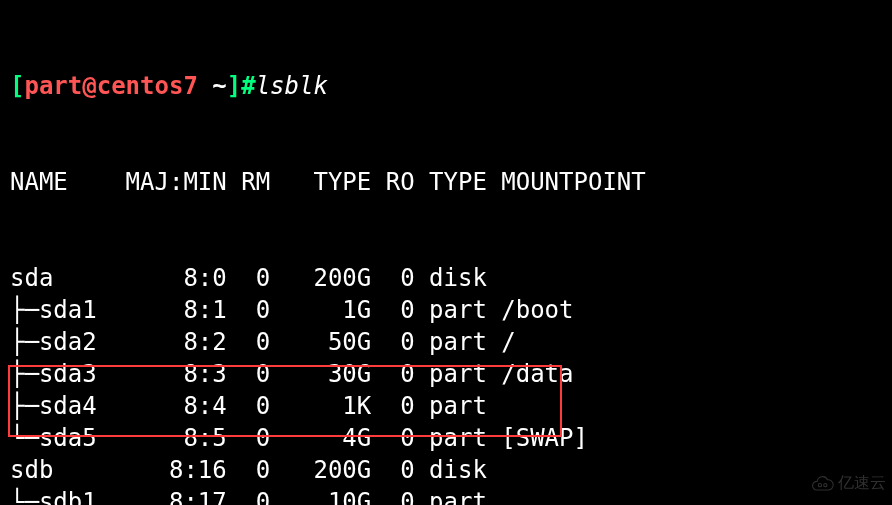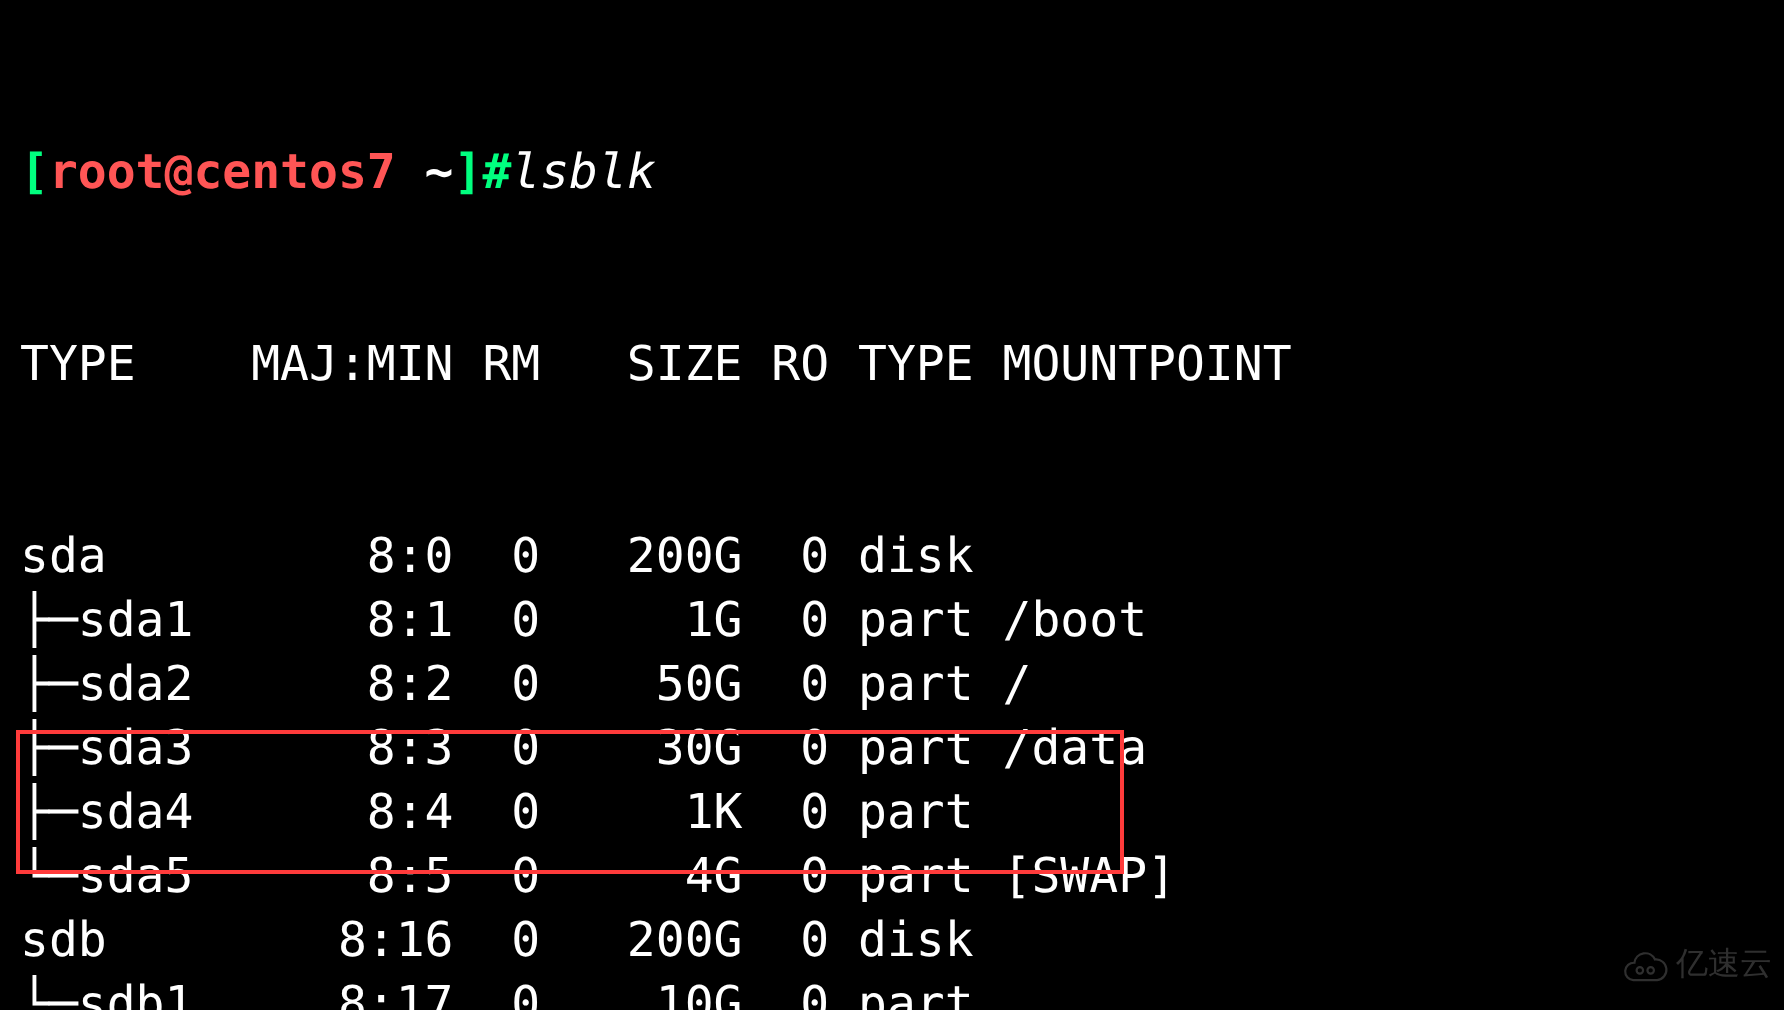--- a/index.html
+++ b/index.html
@@ -42,22 +42,22 @@
     gap: 4px;
     pointer-events: none;
     margin-top: 28px;
   }
   .watermark svg { width: 26px; height: 18px; }
 </style>
 </head>
 <body>
 
 <div class="terminal">
-  <div class="row"><span class="prompt-open">[</span><span class="prompt-user">root@centos7</span><span class="prompt-open"> </span><span class="prompt-tilde">~</span><span class="prompt-open">]#</span><span class="cmd">lsblk</span></div>
-  <div class="row" id="hdr">TYPE    MAJ:MIN RM   SIZE RO TYPE MOUNTPOINT</div>
+  <div class="row"><span class="prompt-open">[</span><span class="prompt-user">part@centos7</span><span class="prompt-open"> </span><span class="prompt-tilde">~</span><span class="prompt-open">]#</span><span class="cmd">lsblk</span></div>
+  <div class="row" id="hdr">NAME    MAJ:MIN RM   TYPE RO TYPE MOUNTPOINT</div>
   <div id="rows"><div class="row">sda         8:0  0   200G  0 disk </div><div class="row">├─sda1      8:1  0     1G  0 part /boot</div><div class="row">├─sda2      8:2  0    50G  0 part /</div><div class="row">├─sda3      8:3  0    30G  0 part /data</div><div class="row">├─sda4      8:4  0     1K  0 part </div><div class="row">└─sda5      8:5  0     4G  0 part [SWAP]</div><div class="row">sdb        8:16  0   200G  0 disk </div><div class="row">└─sdb1     8:17  0    10G  0 part </div></div>
 </div>
 
 <div class="highlight-box" style="left:8px;top:365px;width:550px;height:68px;"></div>
 
 <div class="watermark">
   <svg viewBox="0 0 48 32">
     <path d="M36 10a10 10 0 0 0-19 3 8 8 0 1 0-1 16h22a9 9 0 1 0-2-19z" fill="none" stroke="#888" stroke-width="2"></path>
     <circle cx="22" cy="20" r="3" fill="none" stroke="#888" stroke-width="2"></circle>
     <circle cx="32" cy="20" r="3" fill="none" stroke="#888" stroke-width="2"></circle>

